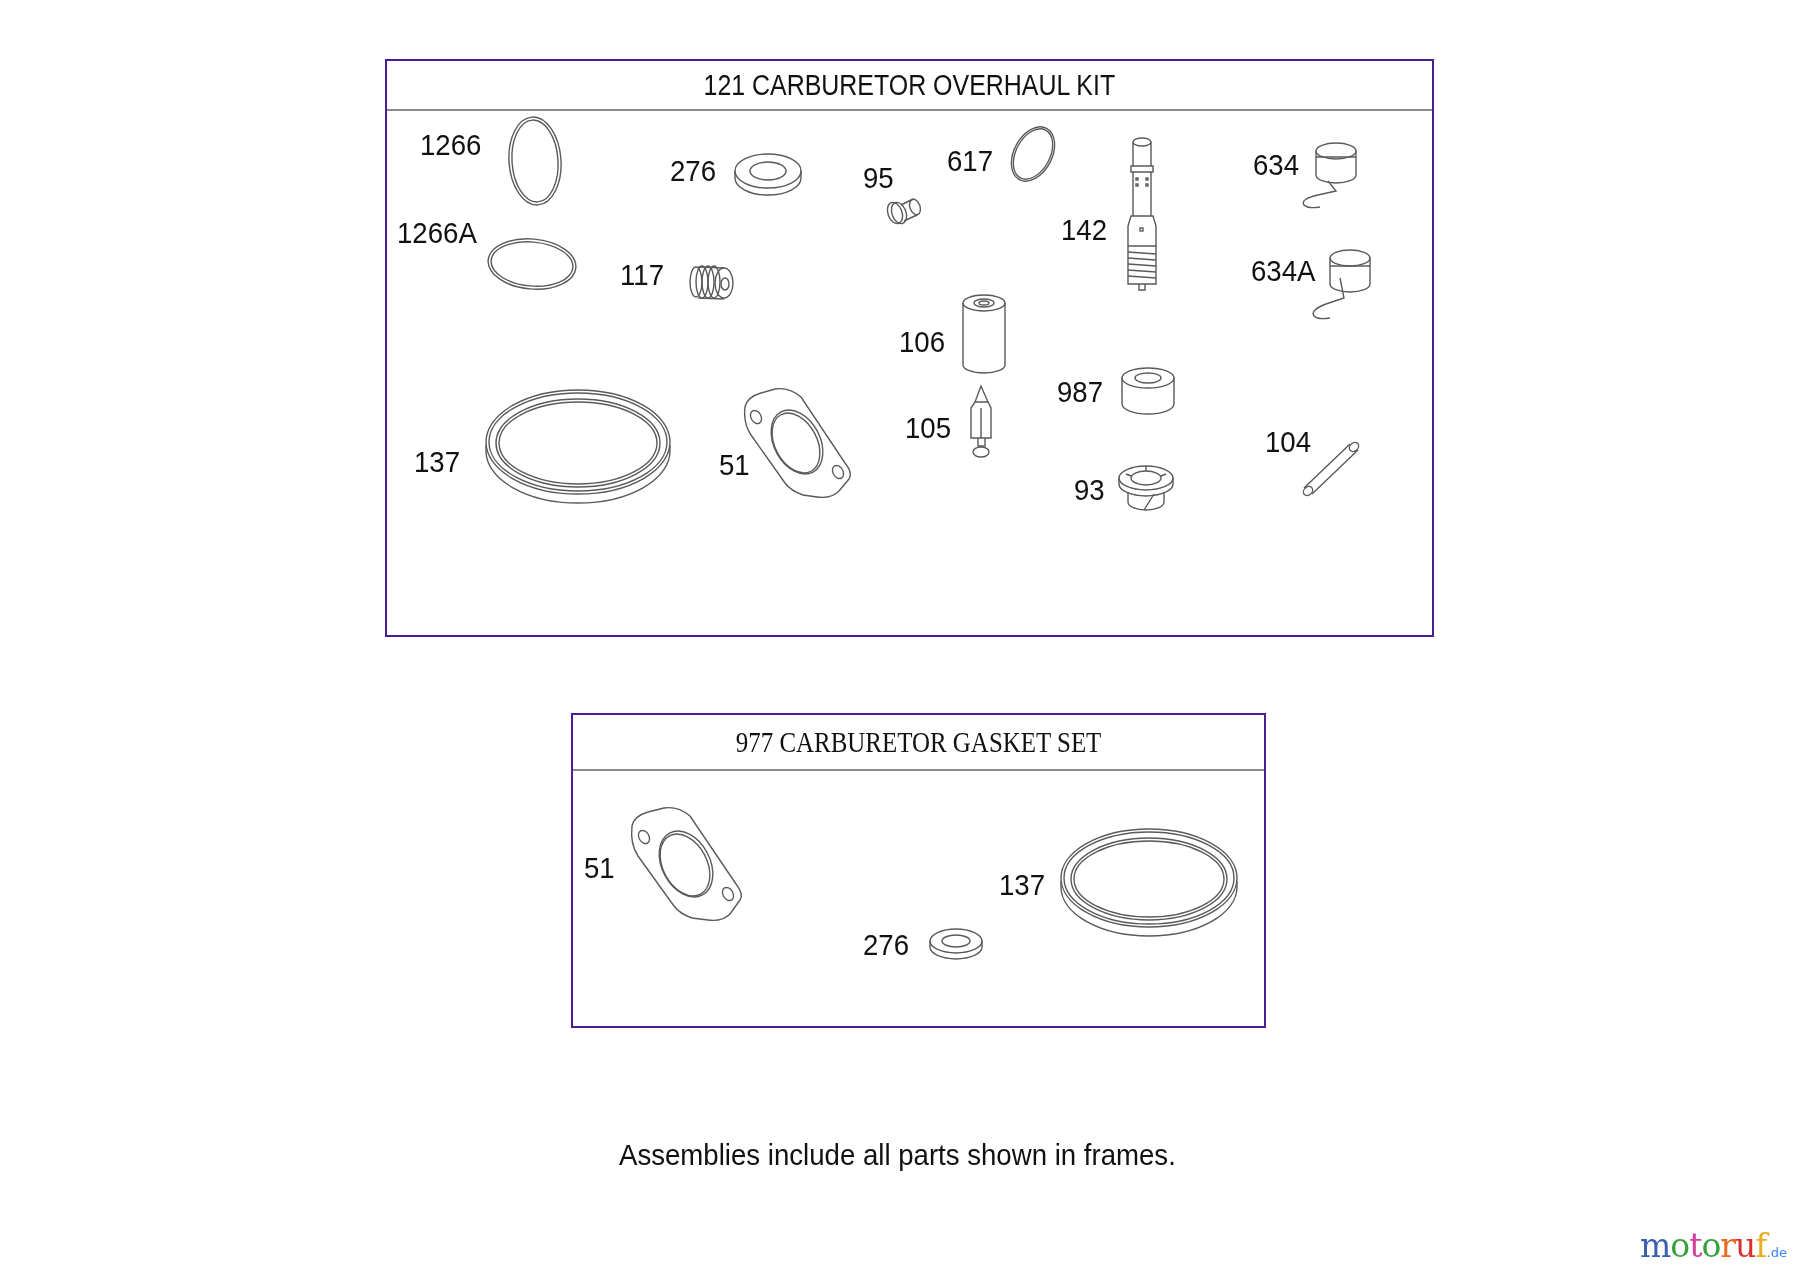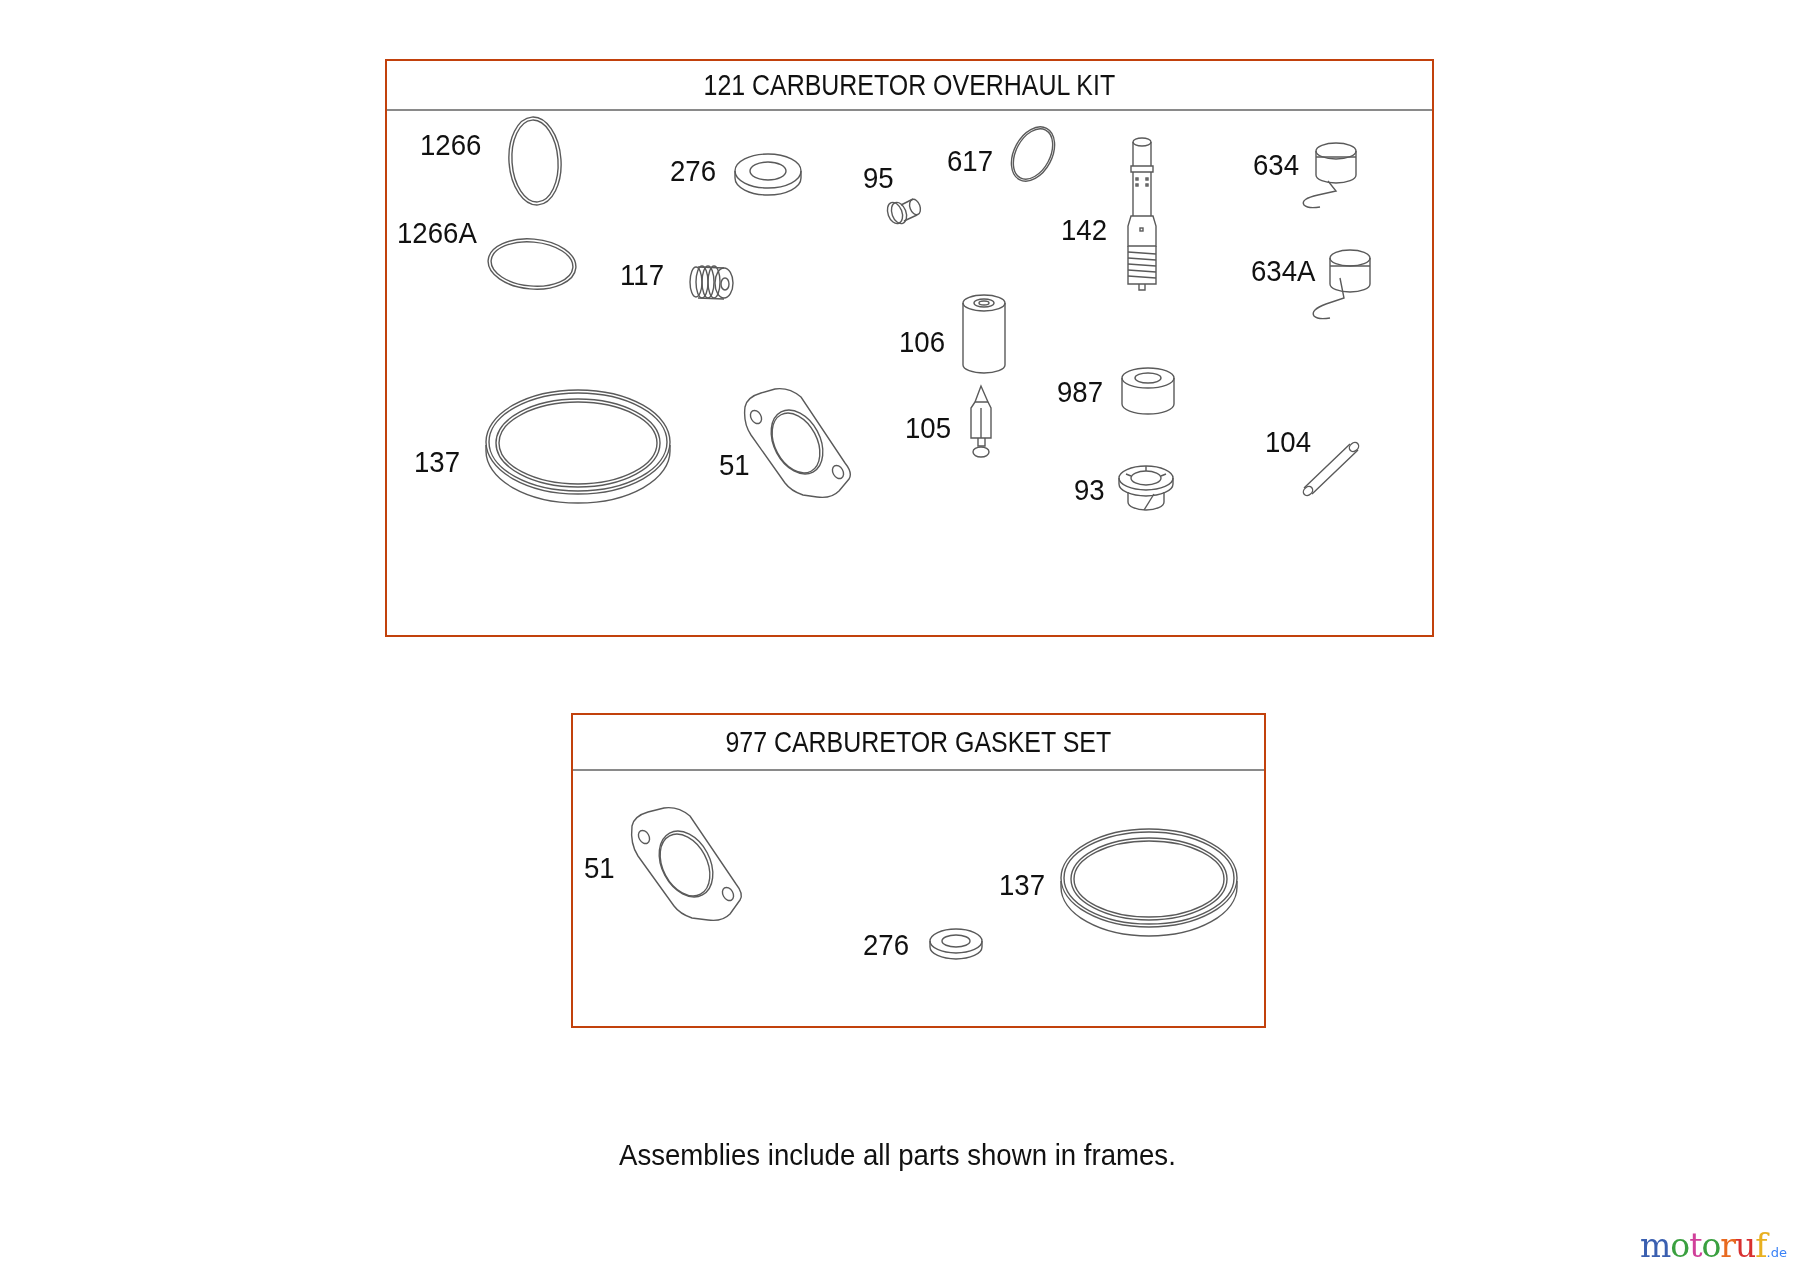--- a/index.html
+++ b/index.html
@@ -1,18 +1,18 @@
 <!DOCTYPE html>
 <html><head>
 <meta charset="utf-8">
 <style>
   html, body { margin:0; padding:0; background:#ffffff; }
   body { width:1800px; height:1269px; position:relative; overflow:hidden;
          font-family:"Liberation Sans", sans-serif; color:#111; }
-  .frame { position:absolute; border:2px solid #c2410c; box-sizing:border-box; background:#fff; }
+  .frame { position:absolute; border:2px solid #4c1d95; box-sizing:border-box; background:#fff; }
   .frame-header { position:absolute; left:0; right:0; top:0; border-bottom:2px solid #8a8a8a;
                   box-sizing:border-box; display:flex; align-items:center; justify-content:center; }
   .frame-title { font-size:29px; letter-spacing:0px; transform:scaleX(0.86); white-space:nowrap; color:#111; }
   .label { position:absolute; font-size:30px; line-height:30px; transform:scaleX(0.92);
            transform-origin:left center; white-space:nowrap; color:#111; }
   svg.part { position:absolute; overflow:visible; }
   svg.part * { fill:none; stroke:#5a5a5a; stroke-width:1.4; }
   .footnote { position:absolute; left:619px; top:1140px; font-size:30px; line-height:30px;
               transform:scaleX(0.92); transform-origin:left center; white-space:nowrap; color:#111; }
   .logo { position:absolute; left:1640px; top:1226px; font-family:"DejaVu Serif", serif; font-size:33px;
@@ -159,21 +159,21 @@
 </svg>
 
 <svg class="part" style="left:741px; top:387px;" width="116" height="118">
   <path d="M4 20 Q6 10 20 6 L34 2 Q48 0 60 10 L104 76 Q112 86 108 92 L98 104 Q90 112 76 110 L62 108 Q50 104 44 96 L10 48 Q2 36 4 20 Z"></path>
   <ellipse cx="15" cy="30" rx="5" ry="7" transform="rotate(-30 15 30)"></ellipse>
   <ellipse cx="97" cy="85" rx="5" ry="7" transform="rotate(-30 97 85)"></ellipse>
   <ellipse cx="56" cy="55" rx="23" ry="34" transform="rotate(-28 56 55)"></ellipse>
   <ellipse cx="55" cy="56" rx="21" ry="32" transform="rotate(-28 55 56)"></ellipse>
 </svg>
 
-<div class="frame" style="left:571px; top:713px; width:695px; height:315px;">
+<div class="frame" style="left:571px; top:713px; width:695px; height:315px;font-family:Liberation Serif, serif;">
   <div class="frame-header" style="height:56px;">
     <span class="frame-title">977 CARBURETOR GASKET SET</span>
   </div>
 </div>
 
 <span class="label" style="left:584px; top:853px;">51</span>
 <span class="label" style="left:999px; top:870px;">137</span>
 <span class="label" style="left:863px; top:930px;">276</span>
 
 <svg class="part" style="left:628px; top:806px;" width="120" height="122">

